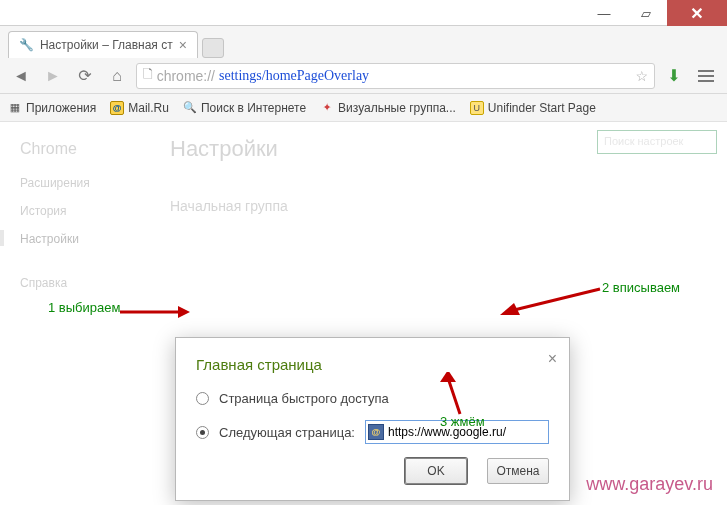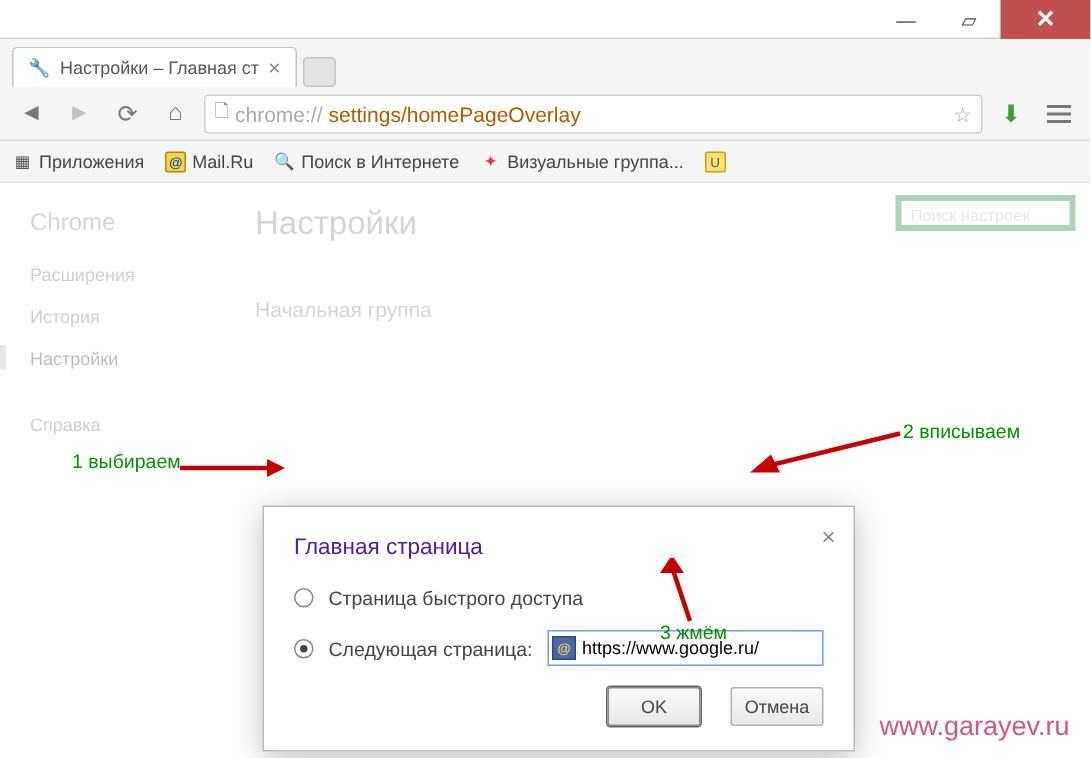--- a/index.html
+++ b/index.html
@@ -17,21 +17,21 @@
   .tab .txt { white-space:nowrap; overflow:hidden; text-overflow:clip; max-width:140px; }
   .tab .x { color:#888; font-size:14px; cursor:pointer; }
   .newtab { margin-left:4px; width:22px; height:20px; background:#e4e4e4; border:1px solid #c5c5c5; border-radius:3px; }
 
   
   .toolbar { height:36px; background:#f5f5f5; border-bottom:1px solid #d9d9d9; display:flex; align-items:center; padding:0 8px; gap:6px; }
   .tbtn { width:26px; height:26px; display:flex; align-items:center; justify-content:center; color:#777; font-size:16px; border-radius:3px; }
   .omnibox { flex:1; height:26px; border:1px solid #cfcfcf; border-radius:3px; background:#fff; display:flex; align-items:center; padding:0 6px; gap:4px; color:#888; font-size:14px; }
   .omnibox .fileicon { color:#888; font-size:12px; }
   .omnibox .path-gray { color:#aaa; }
-  .omnibox .path-dark { color:#a16207; }
+  .omnibox .path-dark { color:#1d4ed8;font-family:Liberation Serif, serif; }
   .star { color:#aaa; font-size:14px; margin-left:auto; }
   .dlbtn { color:#3a9c3a; font-size:16px; }
   .menu3 { width:18px; display:flex; flex-direction:column; gap:3px; align-items:center; }
   .menu3 span { width:16px; height:2px; background:#777; display:block; }
 
   
   .bkbar { height:28px; background:#f5f5f5; border-bottom:1px solid #e2e2e2; display:flex; align-items:center; padding:0 8px; gap:14px; font-size:12px; color:#444; }
   .bkitem { display:flex; align-items:center; gap:4px; }
   .bkicon { width:14px; height:14px; display:flex; align-items:center; justify-content:center; font-size:11px; }
   .bkicon.apps { color:#555; }
@@ -44,34 +44,34 @@
   .content { position:relative; height: calc(505px - 26px - 32px - 36px - 28px); }
   .dim { opacity:0.35; pointer-events:none; }
   .sidebar { position:absolute; left:0; top:0; width:150px; padding:18px 0 0 20px; }
   .sidebar .brand { font-size:16px; color:#888; margin-bottom:18px; }
   .sidebar .navitem { font-size:12px; color:#777; margin-bottom:14px; }
   .sidebar .navitem.active { color:#444; }
   .sidebar .navitem.active::before { content:""; position:absolute; left:0; width:4px; height:16px; background:#bbb; transform:translateY(-2px); }
   .sidebar .help { font-size:12px; color:#777; margin-top:30px; }
   .main { position:absolute; left:170px; top:0; right:10px; padding-top:14px; }
   .main h1 { font-size:22px; color:#888; font-weight:normal; }
-  .searchset { position:absolute; right:0; top:8px; width:120px; height:24px; border:4px solid #15803d; font-size:11px; color:#bbb; padding:4px 6px; }
+  .searchset { position:absolute; right:0; top:8px; width:120px; height:24px; border:1px solid #15803d; font-size:11px; color:#bbb; padding:4px 6px; }
   .main h2 { font-size:14px; color:#888; font-weight:normal; margin-top:36px; }
 
   .lower { position:absolute; left:190px; top:270px; font-size:12px; color:#999; }
   .lower .row { display:flex; align-items:center; gap:8px; margin-bottom:6px; }
   .lower .cb { width:13px; height:13px; border:1px solid #bbb; background:#fff; position:relative; }
   .lower .cb::after { content:"✓"; position:absolute; top:-3px; left:0; font-size:12px; color:#888; }
   .lower .sub { margin-left:22px; color:#aaa; }
   .lower a { color:#8aa8d6; text-decoration:none; }
   .lower h3 { font-size:13px; color:#888; font-weight:normal; margin-top:20px; }
 
   
   .dialog { position:absolute; left:175px; top:215px; width:395px; background:#fff; border:1px solid #b8b8b8; box-shadow:0 4px 20px rgba(0,0,0,0.25); padding:18px 20px 16px 20px; z-index:10; }
-  .dialog .dtitle { font-size:15px; color:#4c1d95; margin-bottom:18px; }
+  .dialog .dtitle { font-size:15px; color:#4d7c0f; margin-bottom:18px; }
   .dialog .dclose { position:absolute; right:12px; top:12px; color:#888; font-size:16px; cursor:pointer; }
   .dialog .opt { display:flex; align-items:center; gap:10px; font-size:13px; color:#444; margin-bottom:14px; }
   .dialog .radio { width:13px; height:13px; border:1px solid #888; border-radius:50%; background:#fff; position:relative; flex-shrink:0; }
   .dialog .radio.checked::after { content:""; position:absolute; width:5px; height:5px; background:#444; border-radius:50%; top:3px; left:3px; }
   .urlbox { flex:1; height:24px; border:1px solid #6ea0e0; background:#fff; display:flex; align-items:center; padding:0 2px; gap:4px; font-size:12px; }
   .urlbox .favicon { width:16px; height:16px; background:#4a6aa0; border:1px solid #2a4a80; display:flex; align-items:center; justify-content:center; color:#ffd966; font-size:9px; font-weight:bold; }
   .urlbox input { border:none; outline:none; flex:1; font-size:12px; font-family:inherit; }
   .btnrow { display:flex; justify-content:flex-end; gap:20px; margin-top:10px; }
   .btn { min-width:62px; height:26px; border:1px solid #b0b0b0; background:linear-gradient(#fafafa,#e8e8e8); border-radius:2px; font-size:12px; color:#444; display:flex; align-items:center; justify-content:center; cursor:pointer; }
   .btn.primary { border:1px solid #888; box-shadow:0 0 0 1px #666; }
@@ -132,20 +132,21 @@
   <div class="bkitem">
     <span class="bkicon search">🔍</span>
     <span>Поиск в Интернете</span>
   </div>
   <div class="bkitem">
     <span class="bkicon viz">✦</span>
     <span>Визуальные группа...</span>
   </div>
   <div class="bkitem">
     <span class="bkicon uni">U</span>
+    <span>Unifinder Start Page</span>
   </div>
 </div>
 
 <div class="content">
   <div class="dim">
     <div class="sidebar">
       <div class="brand">Chrome</div>
       <div class="navitem">Расширения</div>
       <div class="navitem">История</div>
       <div class="navitem active">Настройки</div>

